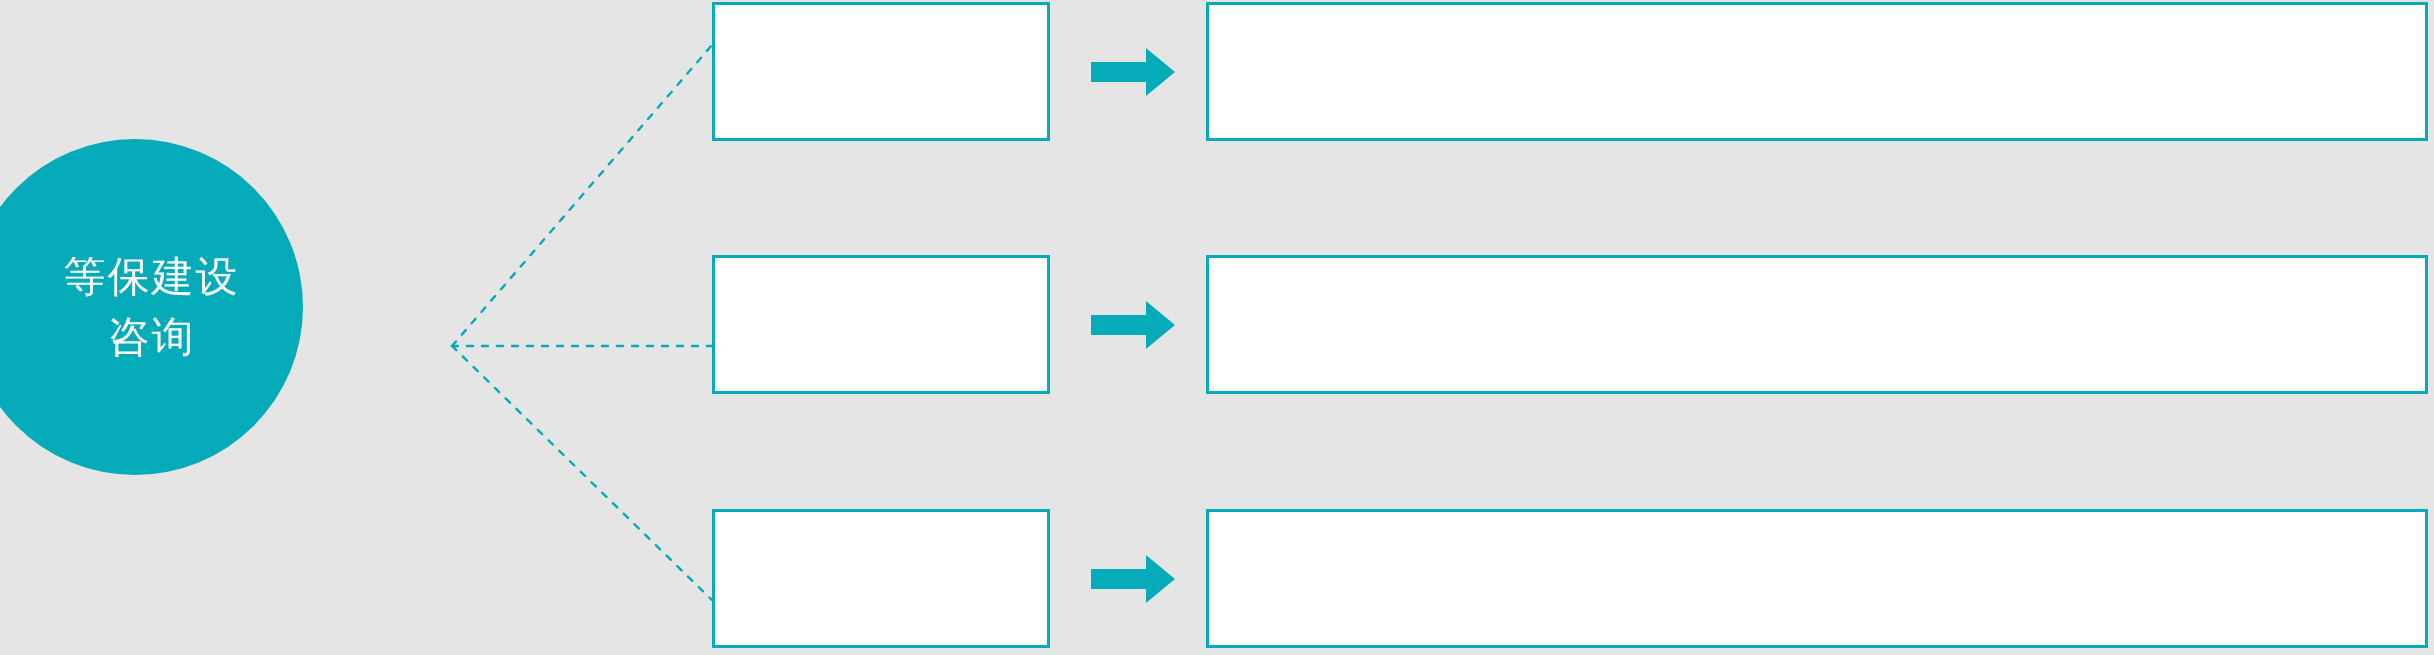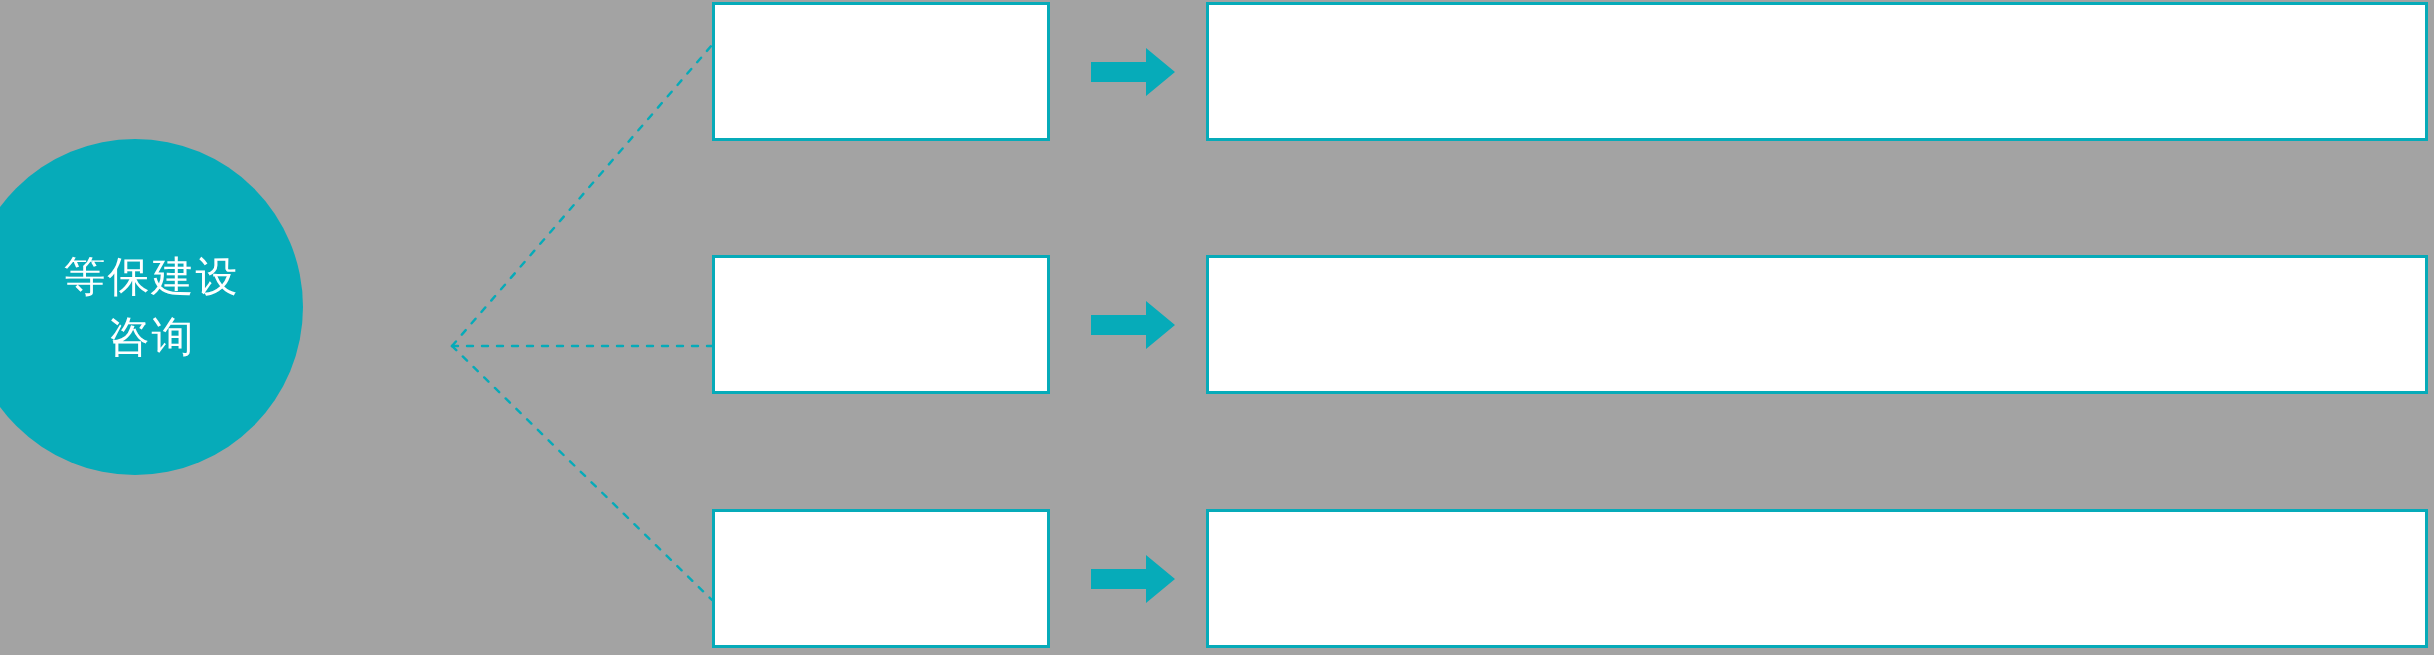--- a/index.html
+++ b/index.html
@@ -8,21 +8,21 @@
     padding: 0;
     background: #ffffff;
   }
   body {
     font-family: "Liberation Sans", "DejaVu Sans", sans-serif;
   }
   .canvas {
     position: relative;
     width: 2434px;
     height: 655px;
-    background: #a3a3a3;
+    background: #e5e5e5;
     overflow: hidden;
   }
 
   
   .hub {
     position: absolute;
     left: -33px;
     top: 139px;
     width: 336px;
     height: 336px;

